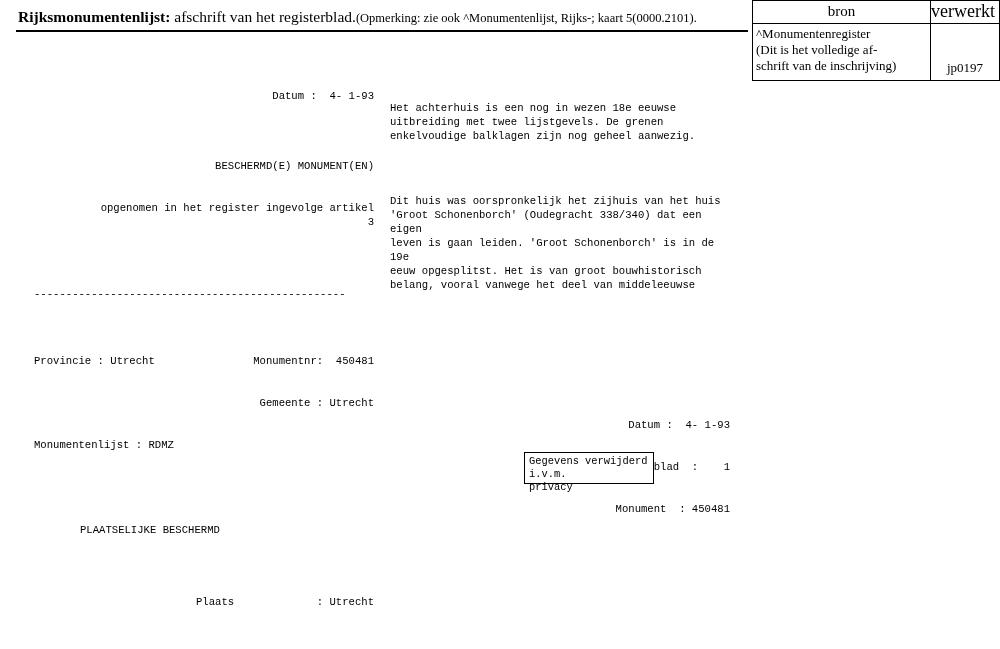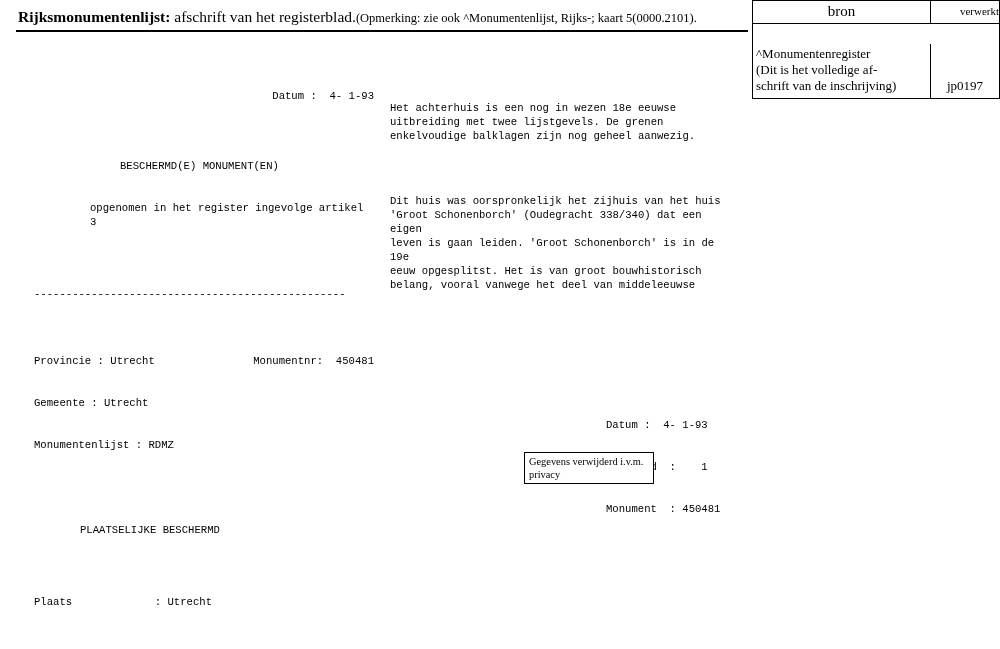--- a/index.html
+++ b/index.html
@@ -67,23 +67,23 @@
   .stamp-cell-bron {
     width: 178px;
     box-sizing: border-box;
     border-right: 1.5px solid #000;
     text-align: center;
     line-height: 20px;
     font-size: 15px;
   }
   .stamp-cell-verwerkt {
     flex: 1;
-    text-align: right;
+    text-align: left;
     line-height: 20px;
-    font-size: 11px;
+    font-size: 18px;
   }
   .stamp-row-body {
     display: flex;
     min-height: 56px;
   }
   .stamp-cell-desc {
     width: 178px;
     box-sizing: border-box;
     border-right: 1.5px solid #000;
     padding: 2px 3px 4px 3px;
@@ -116,21 +116,21 @@
     width: 340px;
   }
   .col-right {
     position: absolute;
     left: 390px;
     top: 48px;
     width: 340px;
   }
 
   .block { margin-bottom: 11px; }
-  .tight { margin-bottom: 0; }
+  .tight { margin-bottom: 0; text-align: right; }
 
   .right-align { text-align: right; }
 
   .indent1 { padding-left: 56px; }
   .indent2 { padding-left: 86px; }
   .indent3 { padding-left: 46px; }
 
   .row2 {
     display: flex;
     justify-content: space-between;
@@ -146,21 +146,21 @@
   
   .privacy-box {
     position: absolute;
     left: 524px;
     top: 452px;
     width: 130px;
     height: 32px;
     border: 1.6px solid #000;
     box-sizing: border-box;
     padding: 2px 4px;
-    font-family: Liberation Serif, serif;
+    font-family: Liberation Mono, monospace;
     font-size: 10.4px;
     line-height: 1.25;
     background: #fff;
   }
 </style>
 </head>
 <body>
 
 <div class="page">
 
@@ -168,21 +168,21 @@
     <span class="bold">Rijksmonumentenlijst:</span><span> afschrift van het registerblad.</span><span class="note">(Opmerking: zie ook ^Monumentenlijst, Rijks-; kaart 5(0000.2101).</span>
   </div>
   <div class="header-rule"></div>
 
   <div class="stamp">
     <div class="stamp-row-head">
       <div class="stamp-cell-bron">bron</div>
       <div class="stamp-cell-verwerkt">verwerkt</div>
     </div>
     <div class="stamp-row-body">
-      <div class="stamp-cell-desc" style="white-space: pre-line; margin-top: 20px;">^Monumentenregister
+      <div class="stamp-cell-desc" style="white-space: pre-line;">^Monumentenregister
 (Dit is het volledige af-
 schrift van de inschrijving)</div>
       <div class="stamp-cell-code">jp0197</div>
     </div>
   </div>
 
   <div class="col-left mono">
 
     <div class="block right-align" style="margin-bottom:14px;">Datum :  4- 1-93</div>
 

